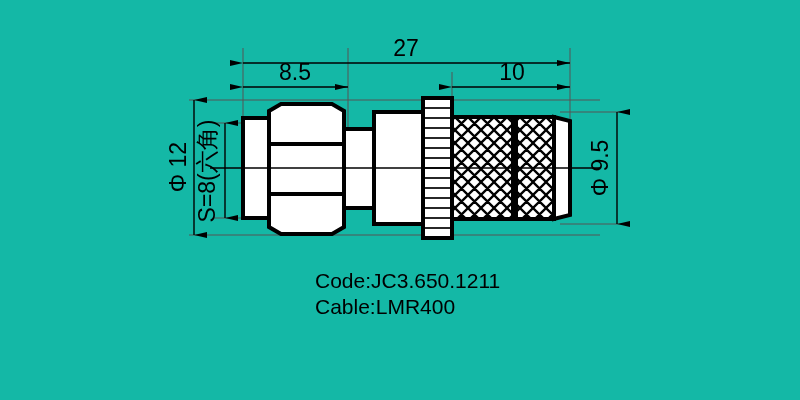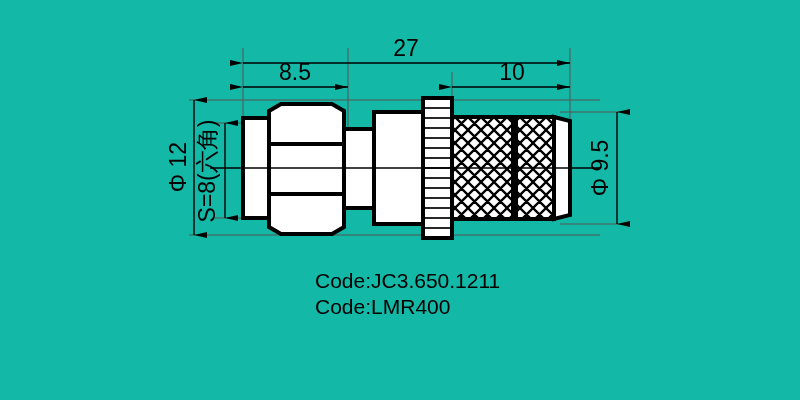--- a/index.html
+++ b/index.html
@@ -123,16 +123,16 @@
     </g>
 
     <g>
       <line x1="210" y1="168" x2="600" y2="168" stroke="#000000" stroke-width="1.6"></line>
     </g>
 
   </svg>
 
   <div class="textblock">
     <div class="textline">Code:JC3.650.1211</div>
-    <div class="textline">Code:LMR400</div>
+    <div class="textline">Cable:LMR400</div>
   </div>
 
 </div>
 
 </body></html>

